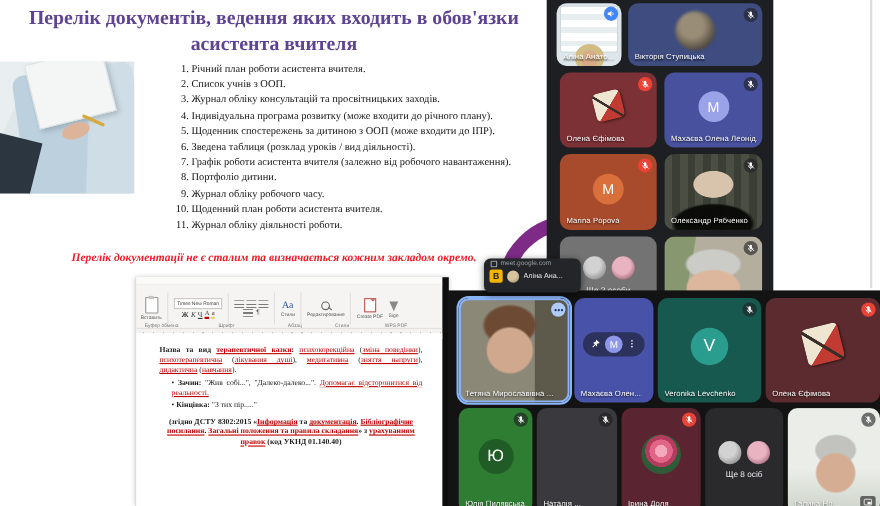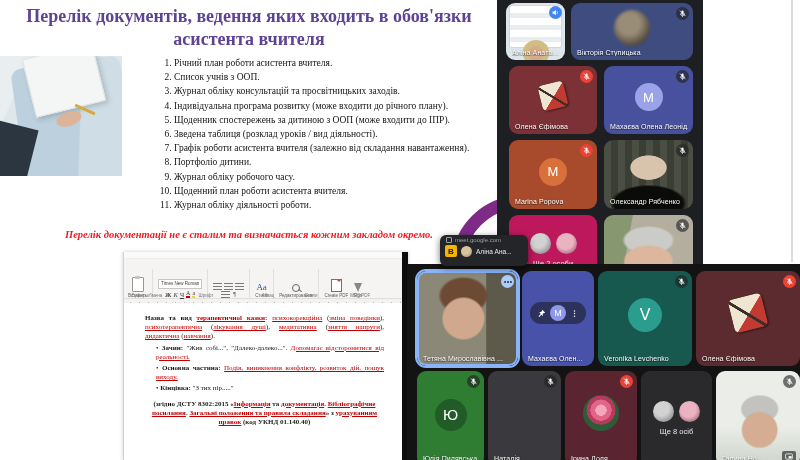--- a/index.html
+++ b/index.html
@@ -22,21 +22,21 @@
   .slide-note{position:absolute;left:18px;top:229px;width:462px;text-align:center;
     font-family:"Liberation Serif",serif;font-style:italic;font-weight:700;font-size:10.5px;}
   .purple-arc{position:absolute;left:452px;top:196px;width:110px;height:110px;border:13px solid #7e2b88;border-radius:50%;z-index:1;}
   .win-scroll-line{position:absolute;left:791px;top:0;width:2px;height:262px;background:#dcdcdc;z-index:0;}
 
   
   .doc-window{position:absolute;left:123px;top:252px;width:278px;height:208px;z-index:3;
     background:#fff;border-left:1px solid #d5d3d0;border-right:6px solid #0d0d0d;box-shadow:0 0 4px rgba(0,0,0,.2);}
   .doc-tabsbar{height:6px;background:#fbfaf9;border-bottom:1px solid #eeedec;}
   .doc-ribbon{height:36px;background:#f5f4f2;border-bottom:1px solid #e1dfdd;position:relative;
-    display:flex;align-items:flex-end;gap:5px;padding:3px 4px 0 4px;}
+    display:flex;align-items:center;gap:5px;padding:3px 4px 0 4px;}
   .grp{display:flex;flex-direction:column;align-items:center;gap:1px;}
   .grp .lbl{font-size:4.5px;color:#5a5856;}
   .icon-paste{width:10px;height:13px;background:#fff;border:1px solid #9a9896;border-radius:1px;position:relative;}
   .icon-paste:before{content:"";position:absolute;left:2px;top:-2px;width:5px;height:3px;background:#c8c6c4;}
   .vdiv{width:1px;height:29px;background:#e1dfdd;}
   .fontbox{border:1px solid #c8c6c4;background:#fff;font-size:4.5px;color:#3b3a39;padding:0 2px;height:8px;line-height:8px;white-space:nowrap;}
   .fmt-row{display:flex;gap:2px;align-items:flex-end;font-family:"Liberation Serif",serif;font-size:6.5px;color:#3b3a39;}
   .fmt-row .bB{font-weight:bold}.fmt-row .bI{font-style:italic}.fmt-row .bU{text-decoration:underline}
   .clrA{font-size:6px;line-height:6px;border-bottom:2px solid #c00000;}
   .clrH{font-size:6px;line-height:6px;border-bottom:2px solid #e8d44d;}
@@ -142,21 +142,21 @@
     <div class="ph-pen"></div>
   </div>
   <div class="slide-list">
     <ol>
         <li>Річний план роботи асистента вчителя.</li>
         <li>Список учнів з ООП.</li>
         <li>Журнал обліку консультацій та просвітницьких заходів.</li>
         <li>Індивідуальна програма розвитку (може входити до річного плану).</li>
         <li>Щоденник спостережень за дитиною з ООП (може входити до ІПР).</li>
         <li>Зведена таблиця (розклад уроків / вид діяльності).</li>
-        <li>Графік роботи асистента вчителя (залежно від складання навантаження).</li>
+        <li>Графік роботи асистента вчителя (залежно від робочого навантаження).</li>
         <li>Портфоліо дитини.</li>
         <li>Журнал обліку робочого часу.</li>
         <li>Щоденний план роботи асистента вчителя.</li>
         <li>Журнал обліку діяльності роботи.</li>
       </ol>
   </div>
   <div class="slide-note" style="color: rgb(236, 28, 36);">Перелік документації не є сталим та визначається кожним закладом окремо.</div>
   <div class="purple-arc" style="border-color: rgb(126, 43, 136);"></div>
   <div class="win-scroll-line"></div>
 </div>
@@ -216,21 +216,20 @@
         <span style="width: 52px;">Абзац</span>
         <span style="width: 34px;">Стили</span>
         <span style="width: 64px;">WPS PDF</span>
       </div>
   </div>
   <div class="ruler"></div>
   <div class="doc-page">
     <div id="doc-blocks">
         <div class="blk p"><span class="sb">Назва та вид </span><span class="sbr">терапевтичної казки</span><span class="sb">: </span><span class="sr">психокорекційна</span><span> (</span><span class="sr">зміна поведінки</span><span>), </span><span class="sr">психотерапевтична</span><span> (</span><span class="sr">лікування душі</span><span>), </span><span class="sr">медитативна</span><span> (</span><span class="sr">зняття напруги</span><span>), </span><span class="sr">дидактична</span><span> (</span><span class="sr">навчання</span><span>).</span></div>
         <div class="blk bullet"><span>•&nbsp;</span><span class="sb">Зачин:</span><span> "Жив собі...", "Далеко-далеко...". </span><span class="sr">Допомагає відсторонитися від реальності.</span></div>
-        <div class="blk bullet"><span>•&nbsp;</span><span class="sb">Основна частина: </span><span class="sr">Подія, виникнення конфлікту, розвиток дій, пошук виходу.</span></div>
         <div class="blk bullet"><span>•&nbsp;</span><span class="sb">Кінцівка:</span><span> "З тих пір....."</span></div>
         <div class="blk h"><span class="sb">(згідно ДСТУ 8302:2015 «</span><span class="sbr">Інформація</span><span class="sb"> та </span><span class="sbr">документація</span><span class="sb">. </span><span class="sbr">Бібліографічне посилання</span><span class="sb">. </span><span class="sbr">Загальні положення та правила складання</span><span class="sb">» з </span><span class="sbr">урахуванням правок</span><span class="sb"> (код УКНД 01.140.40)</span></div>
       </div>
 
   </div>
 </div>
 
 <div class="meet-top" id="meet-top">
     <div class="tile" style="left: 9px; top: 3px; width: 59px; height: 57px; background: rgb(221, 230, 234);">
       <div class="share-doc"></div>
@@ -291,21 +290,21 @@
     <div class="tile v-man" style="left: 107px; top: 140px; width: 89px; height: 69px;">
       <div class="tname">Олександр Рябченко</div>
       <div class="mute dark">
         <svg viewBox="0 0 24 24" width="9" height="9">
           <path fill="#fff" d="M12 15a3 3 0 0 0 3-3V7a3 3 0 0 0-6 0v5a3 3 0 0 0 3 3z"></path>
           <path fill="none" stroke="#fff" stroke-width="2" d="M6.5 12a5.5 5.5 0 0 0 11 0M12 17.5V21"></path>
           <path stroke="#fff" stroke-width="2" d="M5 4l15 15"></path>
         </svg>
       </div>
     </div>
-    <div class="tile" style="left: 12px; top: 215px; width: 88px; height: 70px; background: #be185d;">
+    <div class="tile" style="left: 12px; top: 215px; width: 88px; height: 70px; background: #737373;">
       <div class="more-wrap">
         <div class="more-avs">
           <div class="mc mc1"></div>
           <div class="mc mc2"></div>
         </div>
         <div class="more-label">Ще 2 особи</div>
       </div>
     </div>
     <div class="tile v-womantop" style="left: 107px; top: 215px; width: 89px; height: 70px;">
       <div class="mute dark">

